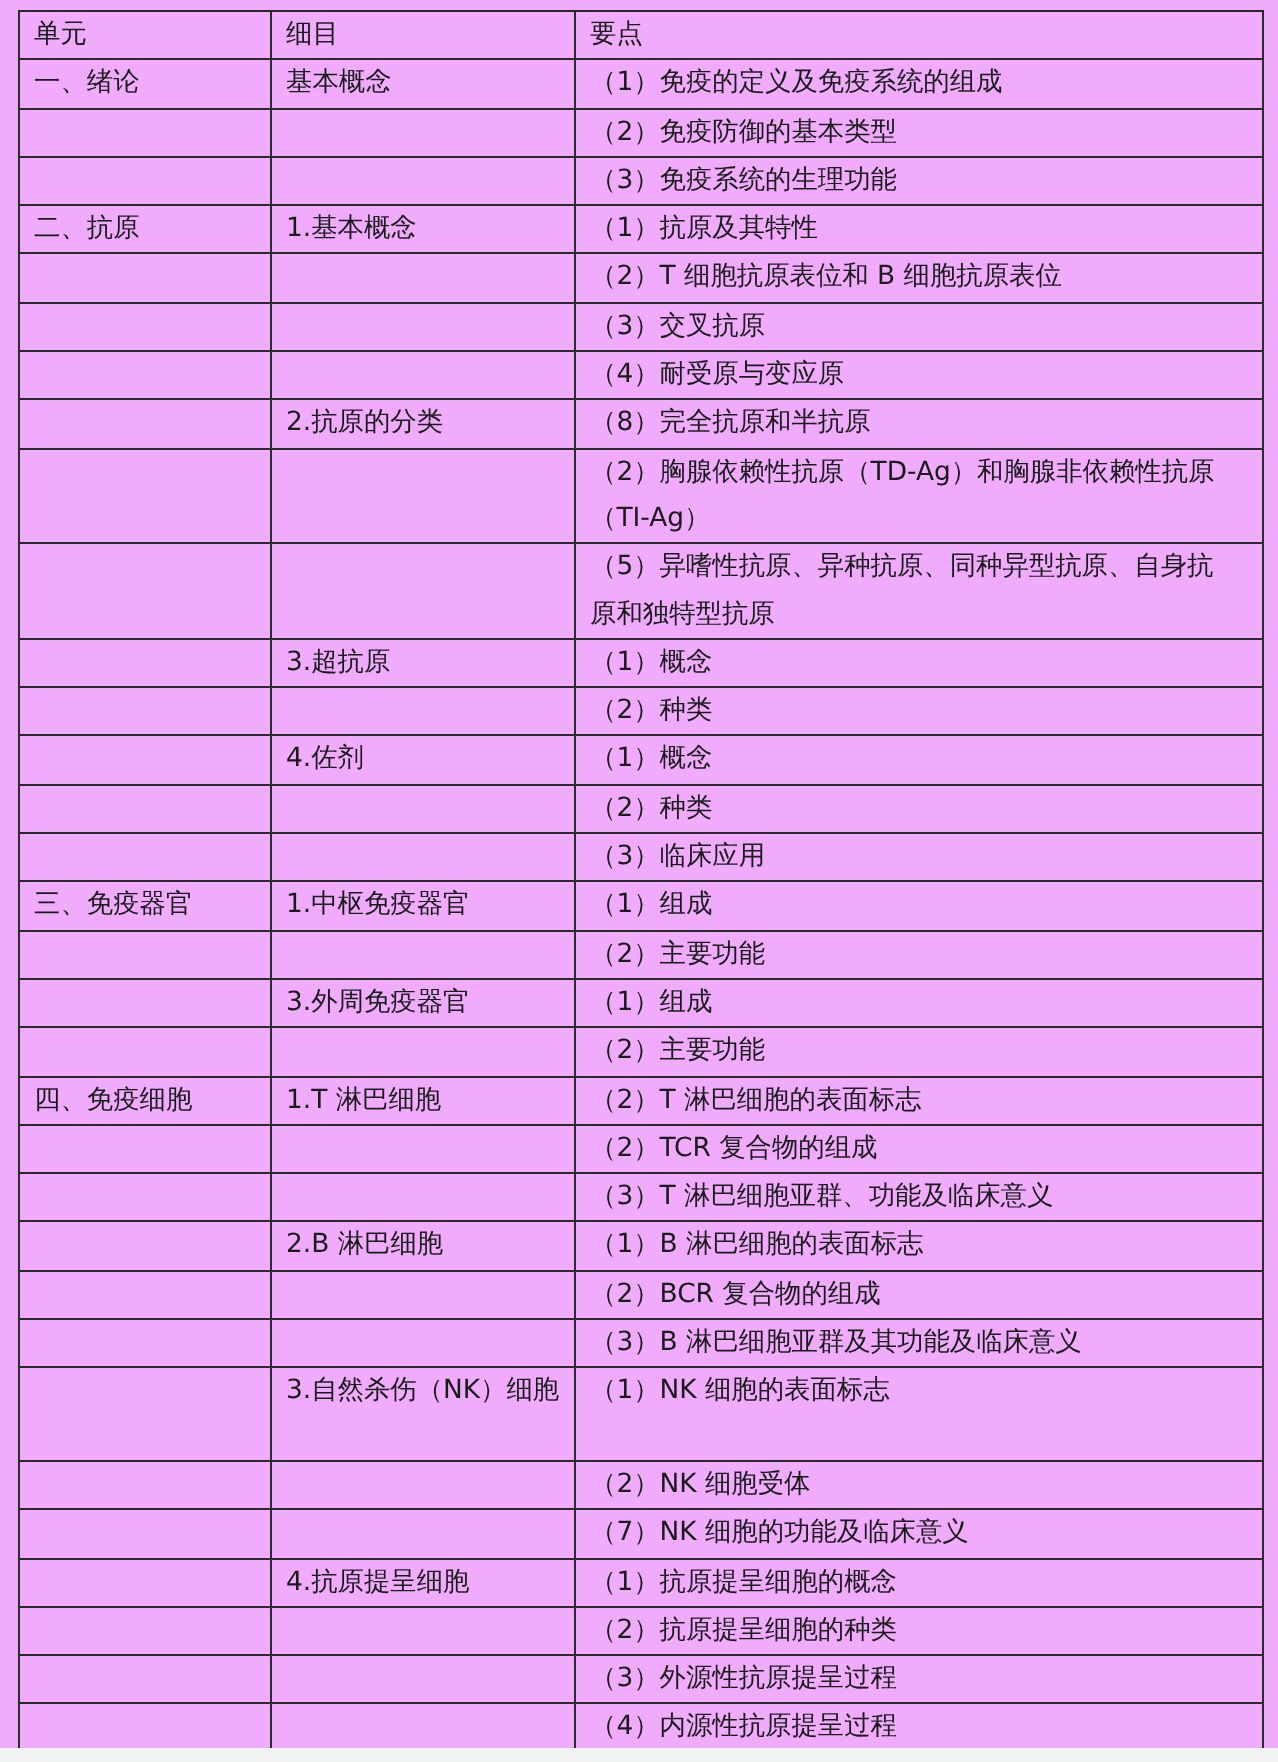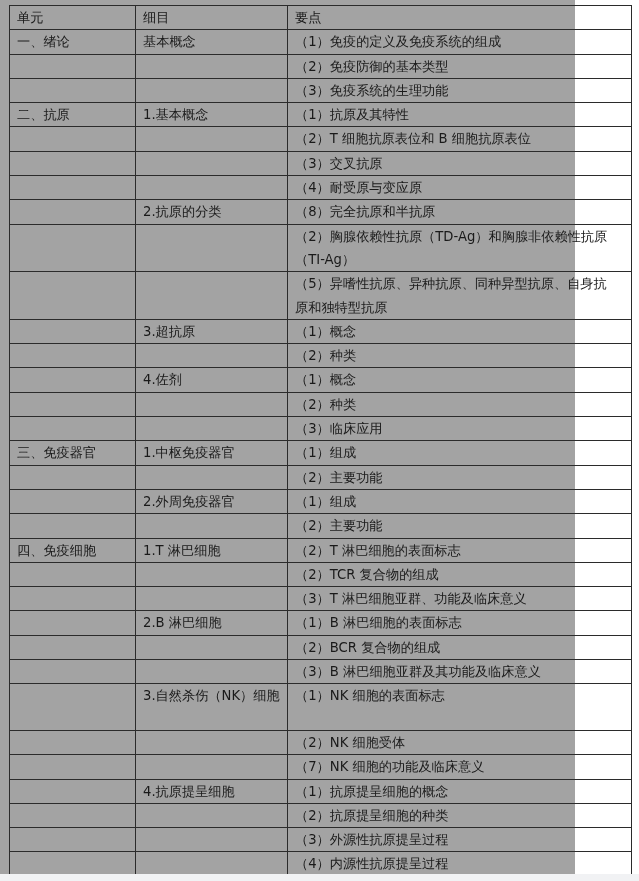--- a/index.html
+++ b/index.html
@@ -12,23 +12,23 @@
       height: 881px;
       position: relative;
       overflow: hidden;
       font-family: "DejaVu Sans", "Liberation Sans", sans-serif;
       color: #1a1a1a;
     }
     .page {
       position: absolute;
       left: 0;
       top: 0;
-      width: 575px;
+      width: 639px;
       height: 874px;
-      background: #a3a3a3;
+      background: #f0abfc;
     }
     .bottom-band {
       position: absolute;
       left: 0;
       top: 874px;
       width: 639px;
       height: 7px;
       background: #f1f2f4;
     }
     table.outline {
@@ -159,21 +159,21 @@
           <td class="c2">1.中枢免疫器官</td>
           <td class="c3">（1）组成</td>
         </tr>
         <tr>
           <td class="c1"></td>
           <td class="c2"></td>
           <td class="c3">（2）主要功能</td>
         </tr>
         <tr>
           <td class="c1"></td>
-          <td class="c2">2.外周免疫器官</td>
+          <td class="c2">3.外周免疫器官</td>
           <td class="c3">（1）组成</td>
         </tr>
         <tr>
           <td class="c1"></td>
           <td class="c2"></td>
           <td class="c3">（2）主要功能</td>
         </tr>
         <tr>
           <td class="c1">四、免疫细胞</td>
           <td class="c2">1.T 淋巴细胞</td>

